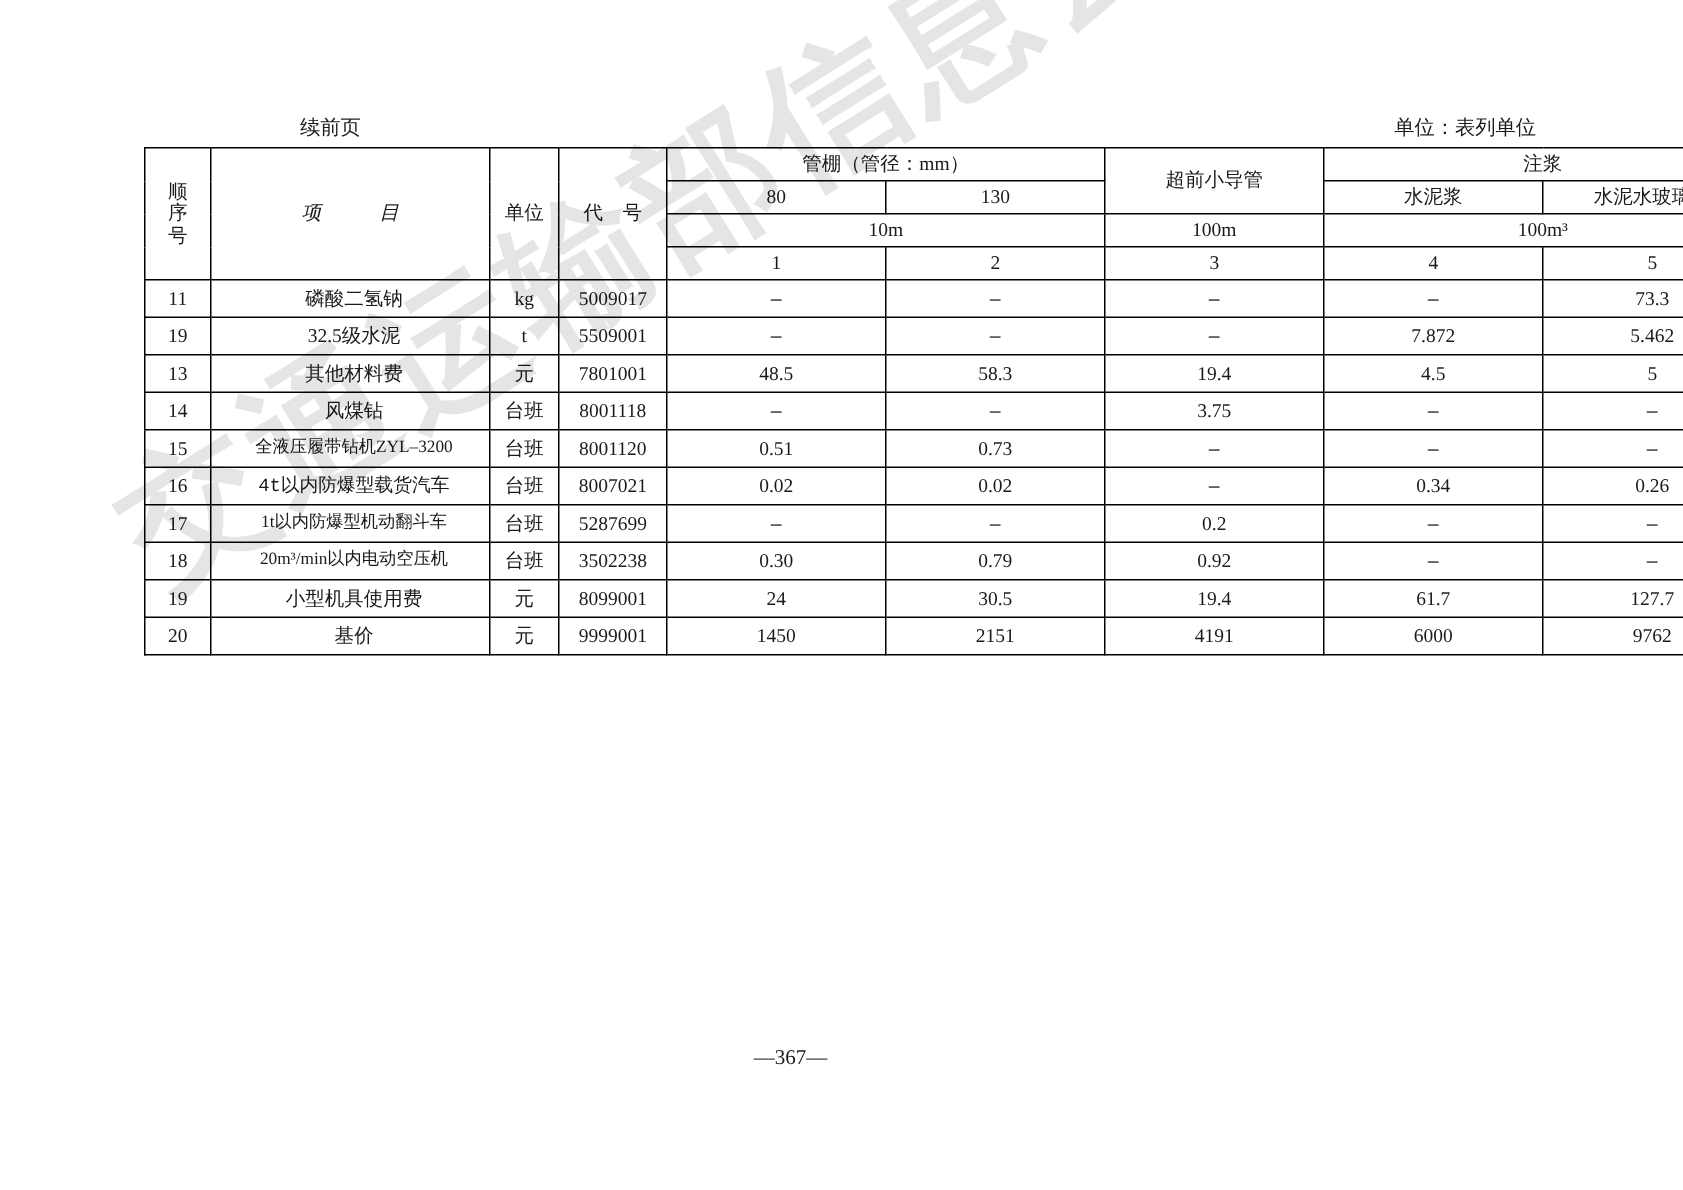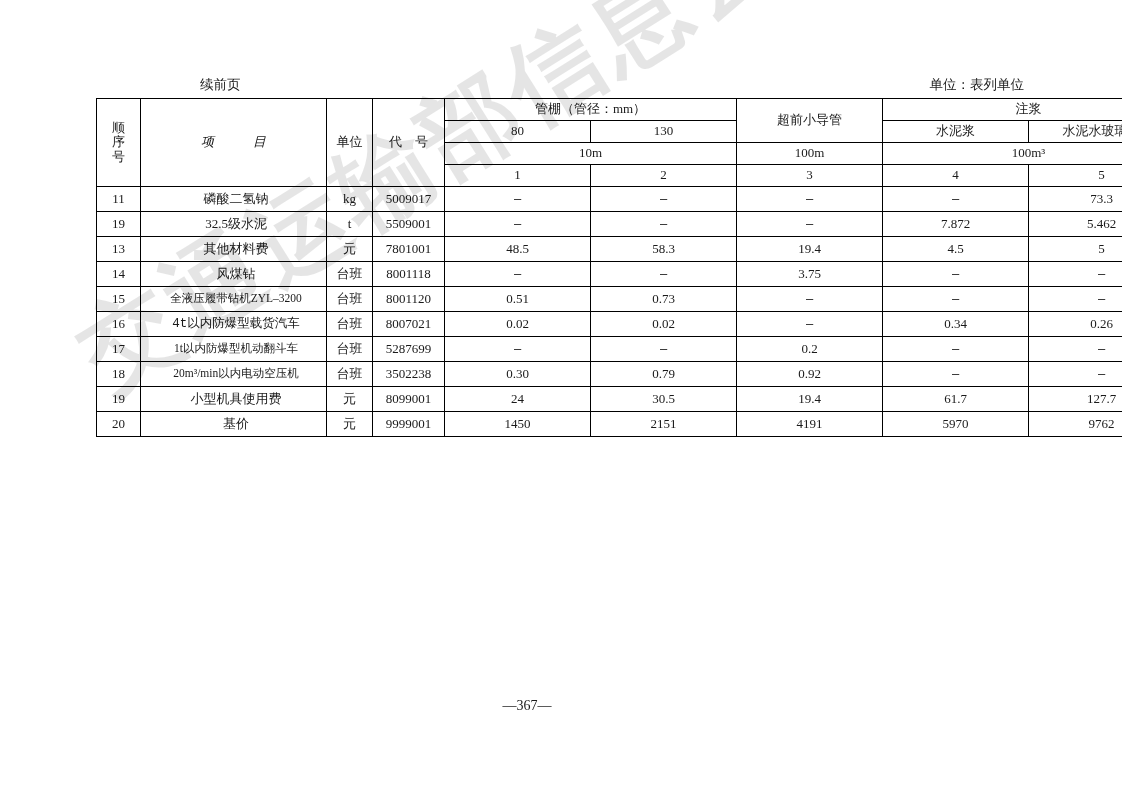--- a/index.html
+++ b/index.html
@@ -296,21 +296,21 @@
         </tr>
 
         <tr class="r-body">
           <td>20</td>
           <td class="c-item">基价</td>
           <td>元</td>
           <td>9999001</td>
           <td>1450</td>
           <td>2151</td>
           <td>4191</td>
-          <td>5970</td>
+          <td>6000</td>
           <td>9762</td>
         </tr>
       </tbody>
     </table>
   </div>
 
   <div class="page-no">—367—</div>
 
 </div>
 

